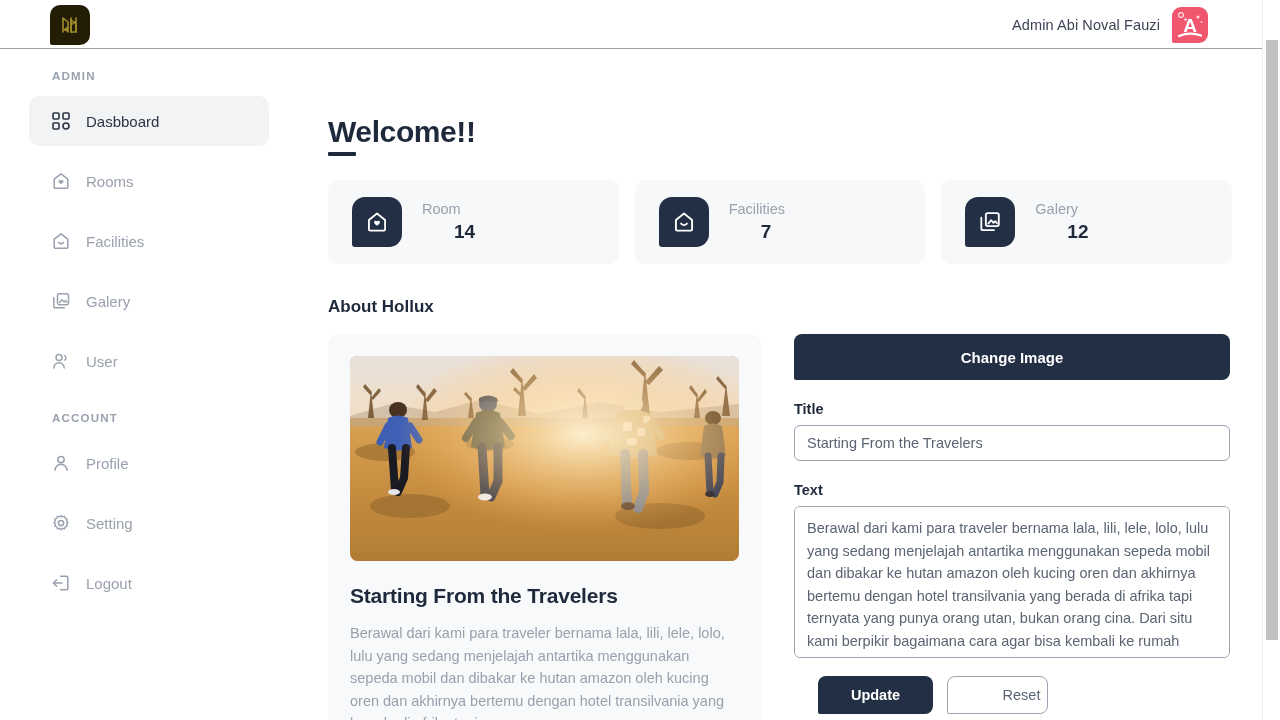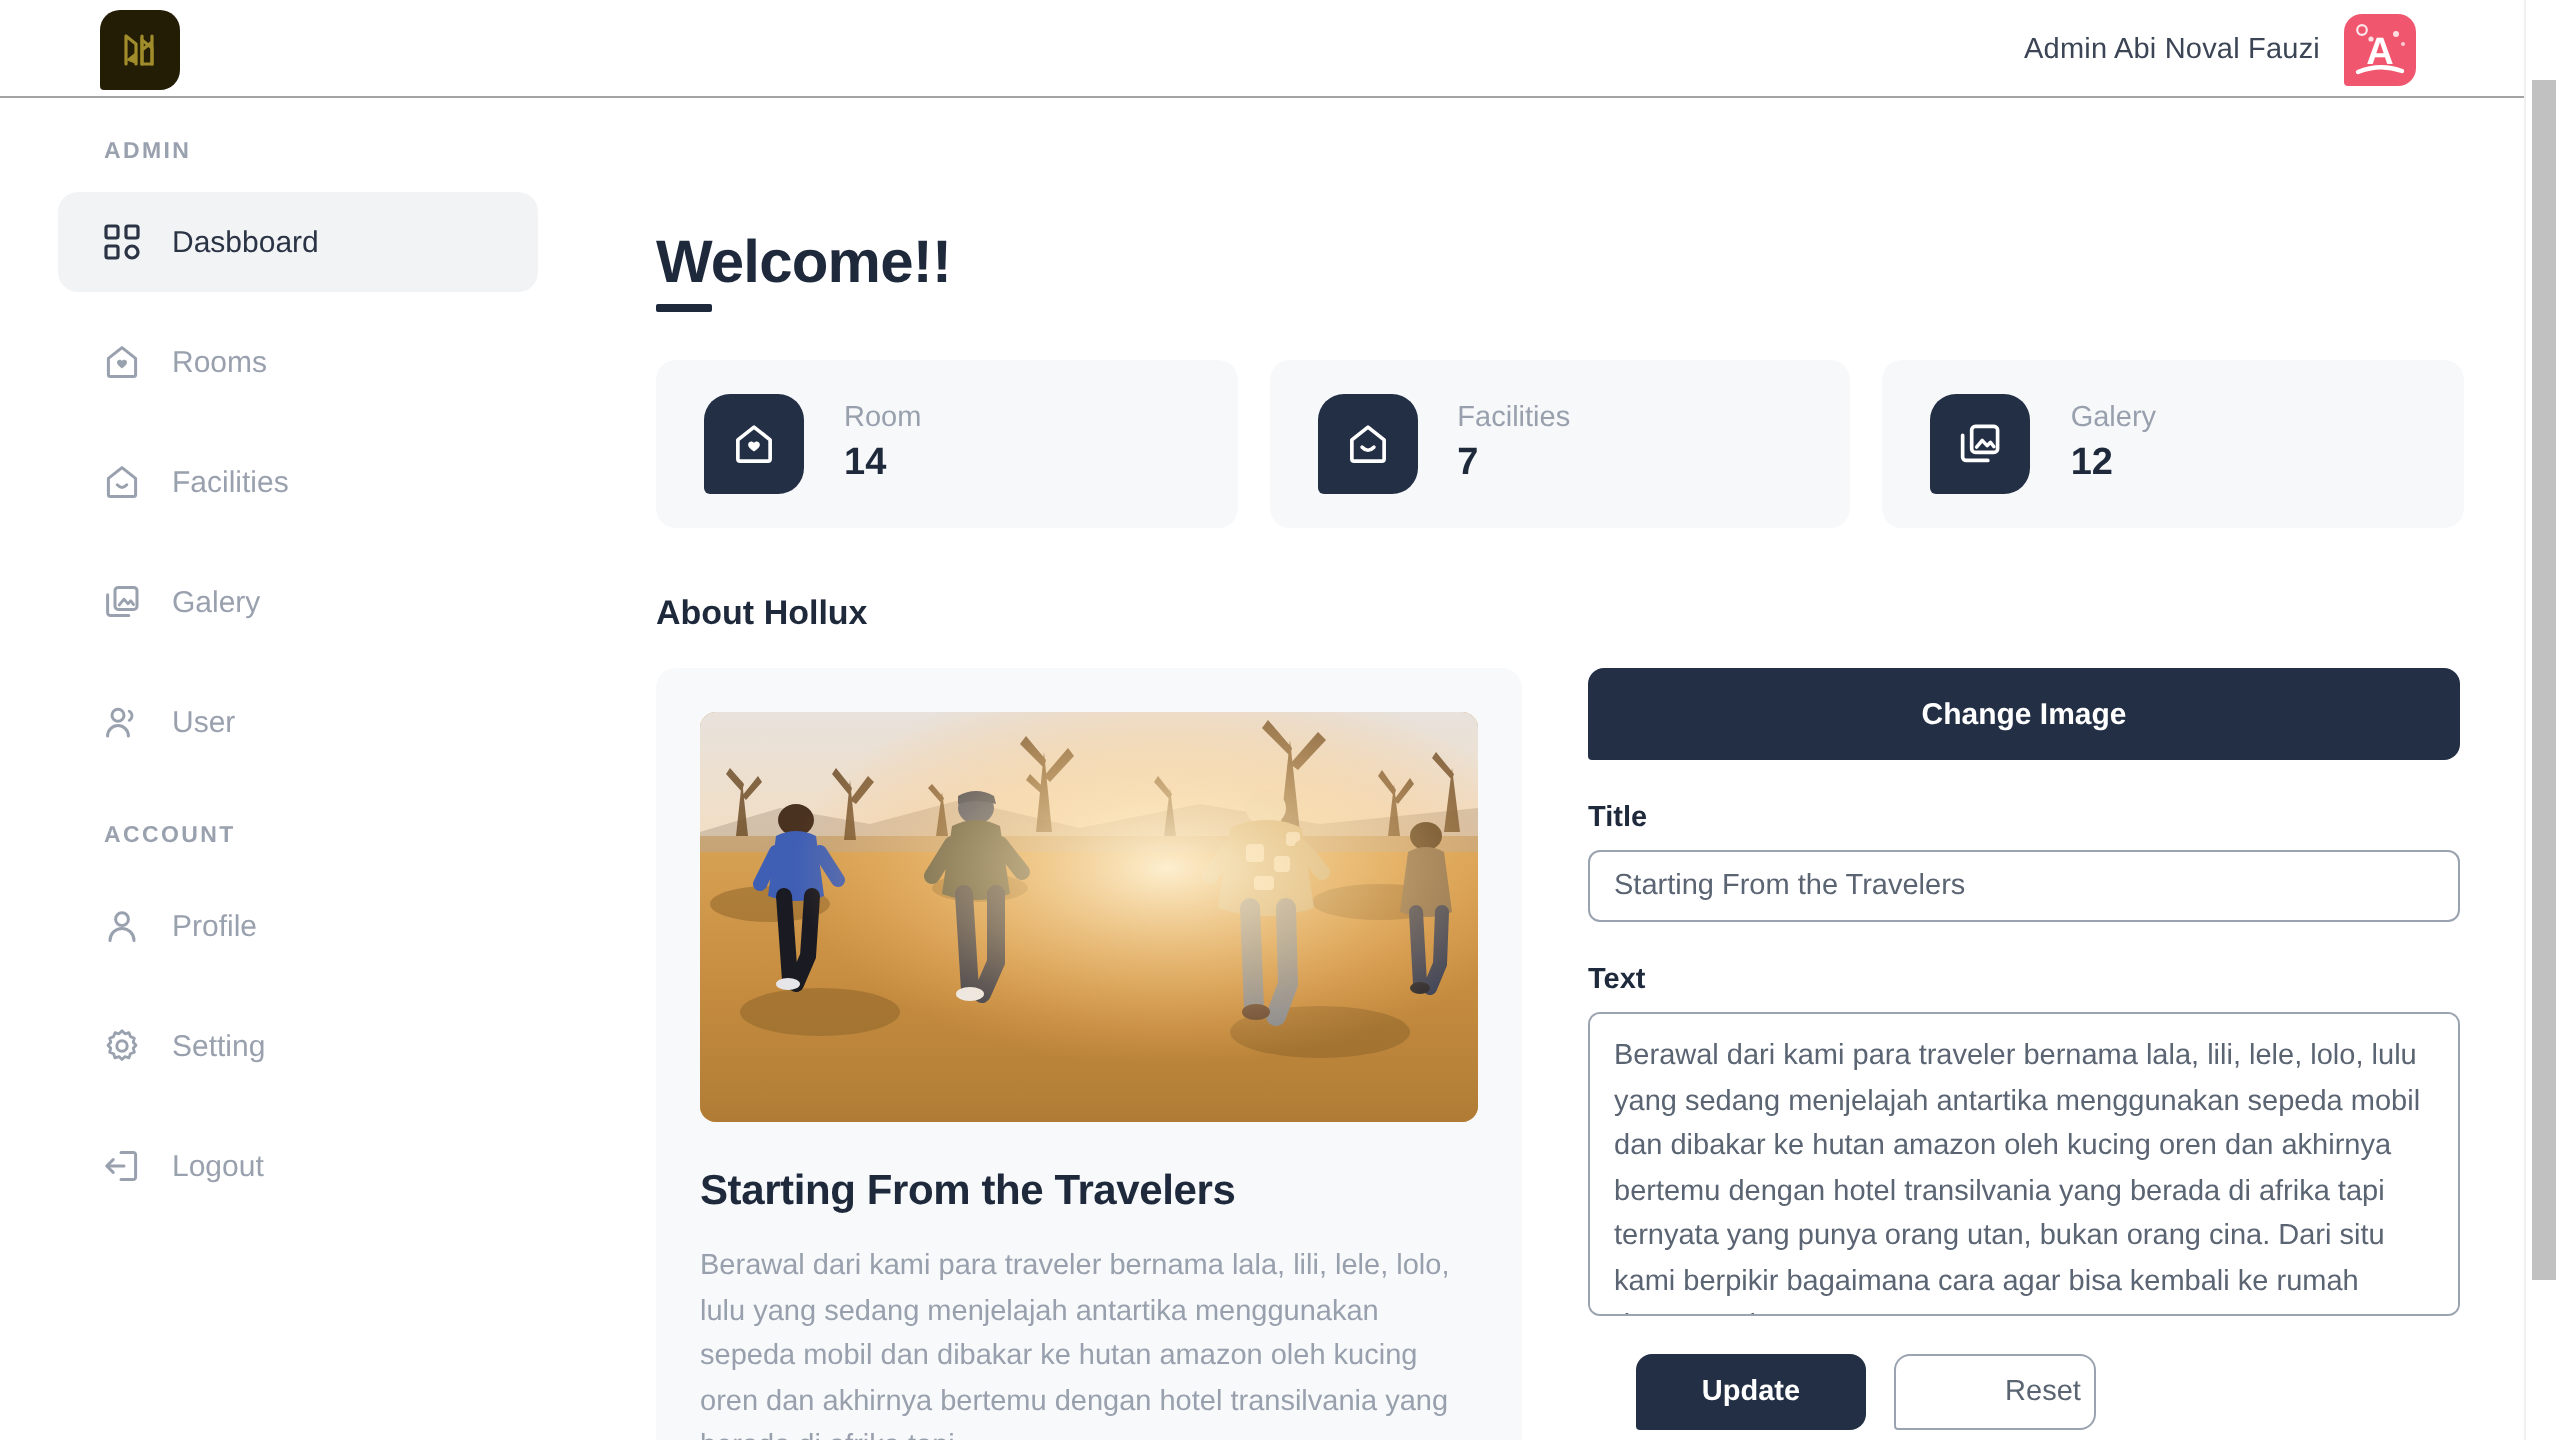--- a/index.html
+++ b/index.html
@@ -74,21 +74,21 @@
   .stat-card {
     flex: 1; height: 84px; background: #f7f8fa; border-radius: 10px;
     display: flex; align-items: center; padding-left: 24px; gap: 20px;
   }
   .stat-ico-box {
     width: 50px; height: 50px; background: #232f44;
     border-radius: 13px 13px 13px 3px;
     display: flex; align-items: center; justify-content: center; flex: none;
   }
   .stat-label { font-size: 14.5px; color: #98a0ad; line-height: 1.35; }
-  .stat-value { font-size: 19px; font-weight: 700; color: #1e293b; line-height: 1.25; }
+  .stat-value { font-size: 19px; font-weight: 700; color: #1e293b; line-height: 1.25; margin-left: 32px; }
 
   .about-title { margin-top: 33px; font-size: 17px; font-weight: 700; color: #1e293b; }
 
   
   .content { display: flex; gap: 33px; margin-top: 17px; }
   .left-card {
     width: 433px; background: #f8f9fb; border-radius: 10px;
     padding: 22px; height: 420px; overflow: hidden;
   }
   .photo {

